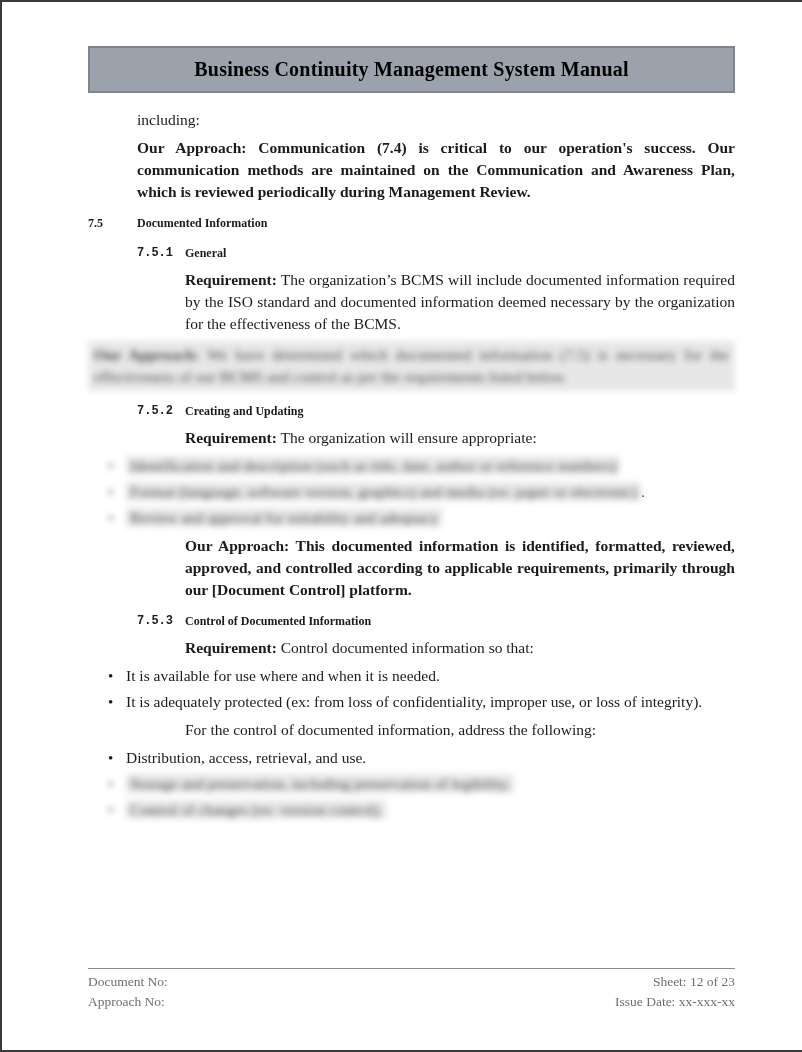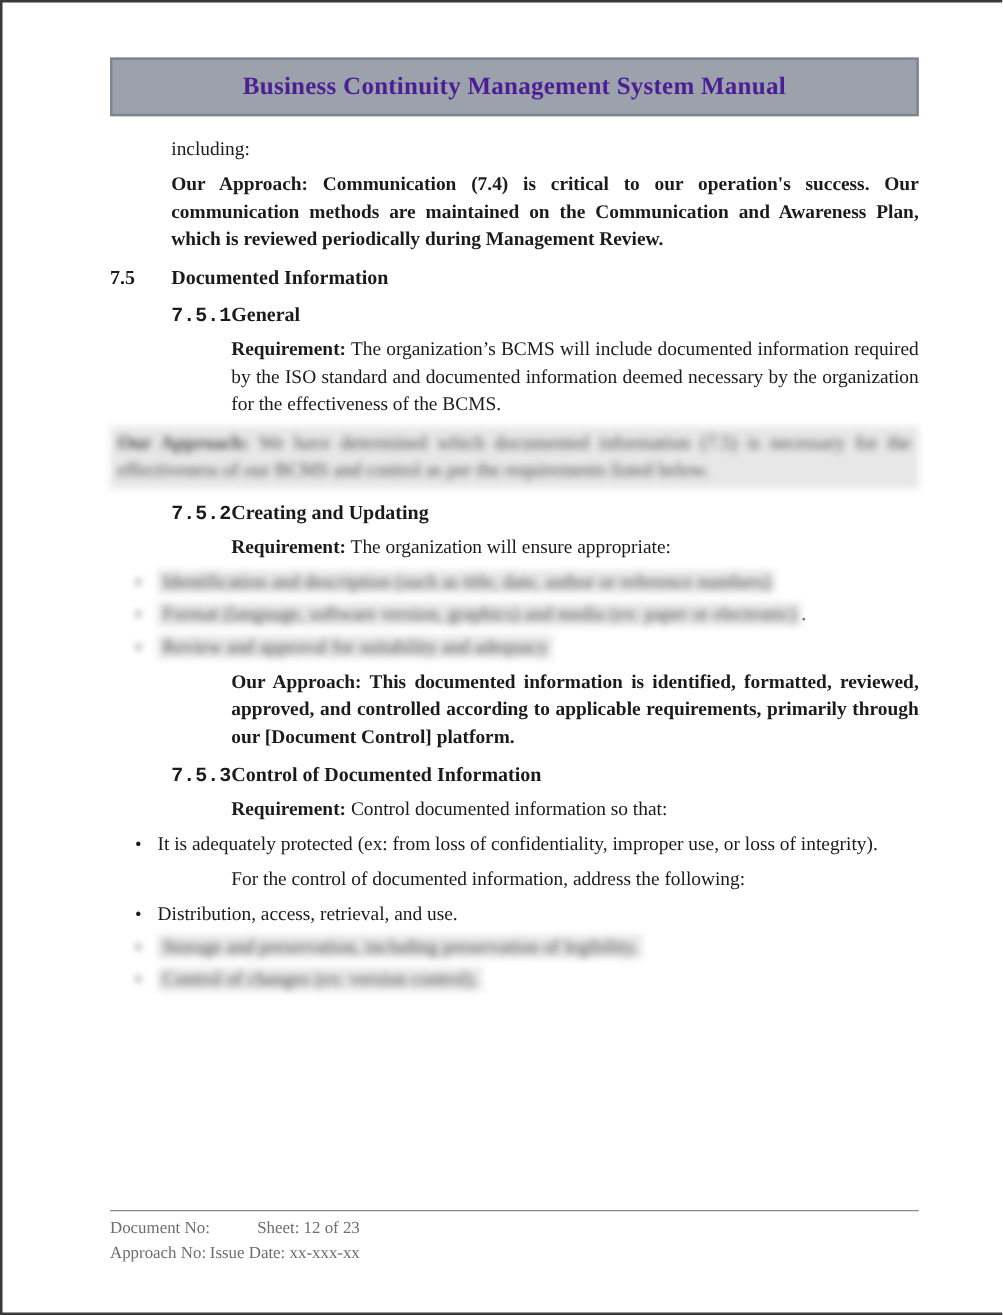--- a/index.html
+++ b/index.html
@@ -21,21 +21,21 @@
     height:47px;
     background:#9ba2ac;
     border:2px solid #7e8590;
     box-sizing:border-box;
     display:flex;align-items:center;justify-content:center;
   }
   .banner h1{
     margin:0;
     font-size:20px;
     font-weight:bold;
-    color:#4c1d95;
+    color:#000000;
     letter-spacing:.2px;
   }
   .content{margin:0 67px 0 86px;}
   p{margin:0 0 6px;line-height:22px;}
   .justify{text-align:justify;}
   .lead{margin-top:16px;margin-bottom:6px;margin-left:49px;}
   .indent-1{margin-left:49px;}
   .indent-2{margin-left:97px;}
   .approach{margin-bottom:10px;font-weight:bold;}
   ul.bullets{list-style:none;margin:0 0 6px;padding:0;}
@@ -43,42 +43,42 @@
     position:relative;
     padding-left:38px;
     line-height:22px;
     margin-bottom:4px;
   }
   ul.bullets li::before{
     content:"\2022";
     position:absolute;left:20px;top:0;
     font-size:15px;
   }
-  .hrow{display:flex;font-weight:bold;font-size:16px;line-height:20px;}
+  .hrow{display:flex;font-weight:bold;font-size:12px;line-height:20px;}
   .h2row{margin:0 0 10px;}
   .h2row .hnum{width:49px;flex-shrink:0;}
   .h3row{margin:0 0 6px;margin-left:49px;}
   .h3row .hnum{width:48px;flex-shrink:0;font-family:Liberation Mono, monospace;}
   .redacted{filter:blur(3px);}
   .hl-block{
     background:#e7e7e7;
     padding:3px 6px;
     margin:2px 0 10px;
     filter:blur(3px);
     color:#4b4b4b;
   }
   .hl-inline{background:#e7e7e7;padding:1px 4px;color:#4b4b4b;}
   li.blur-row{filter:blur(3px);color:#4b4b4b;}
   li.blur-marker::before{filter:blur(3px);color:#4b4b4b;}
   .footer{
     position:absolute;
     left:86px;right:67px;bottom:38px;
     border-top:1px solid #8a8a8a;
     padding-top:3px;
-    display:flex;
+    display:flex;justify-content:space-between;
     font-size:13.5px;line-height:20px;color:#6e6e6e;
   }
   .footer .fcol-right{text-align:right;}
 </style>
 </head>
 <body>
 
 <div class="page">
 
   <header class="banner">
@@ -140,20 +140,21 @@
       <span class="hnum">7.5.3</span>
       <span class="htitle">Control of Documented Information</span>
     </div>
 
     <p class="indent-2">
       <strong>Requirement:</strong>
       <span>Control documented information so that:</span>
     </p>
 
     <ul class="bullets indent-2">
+      <li><span>It is available for use where and when it is needed.</span></li>
       <li><span>It is adequately protected (ex: from loss of confidentiality, improper use, or loss of integrity).</span></li>
     </ul>
 
     <p class="indent-2">For the control of documented information, address the following:</p>
 
     <ul class="bullets indent-2">
       <li><span>Distribution, access, retrieval, and use.</span></li>
       <li class="blur-marker"><span class="redacted hl-inline">Storage and preservation, including preservation of legibility.</span></li>
       <li class="blur-marker"><span class="redacted hl-inline">Control of changes (ex: version control).</span></li>
     </ul>

